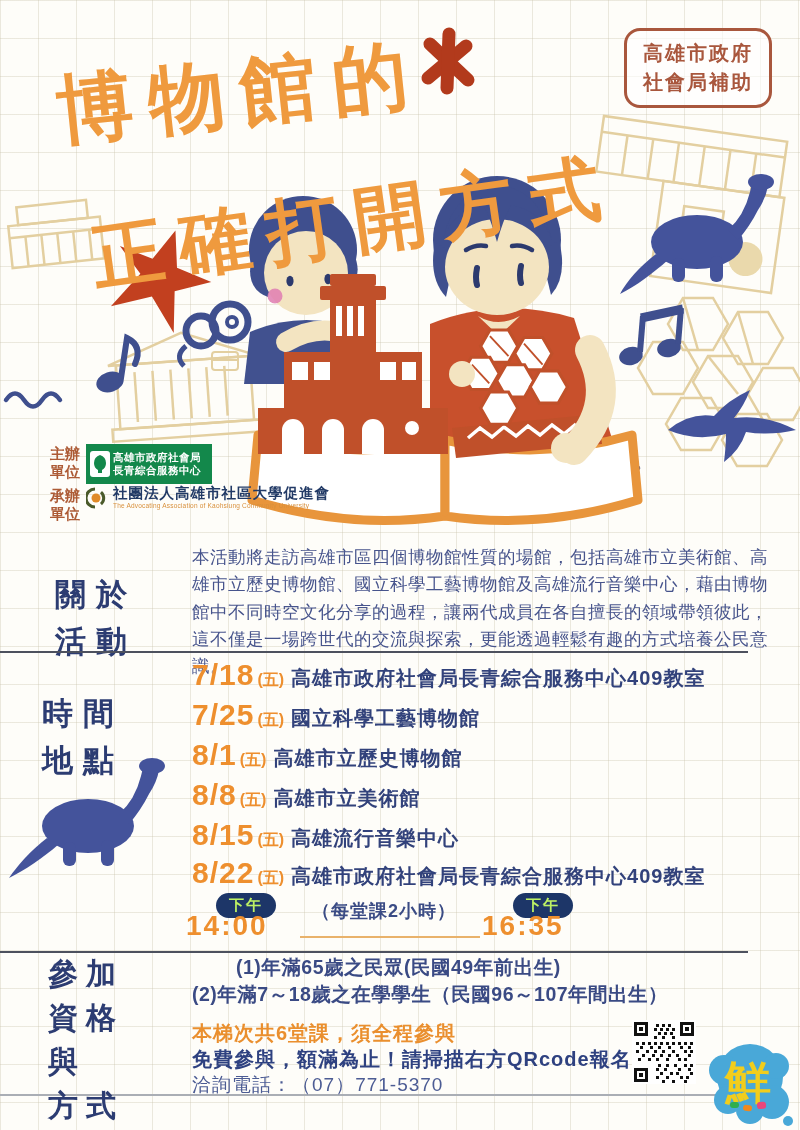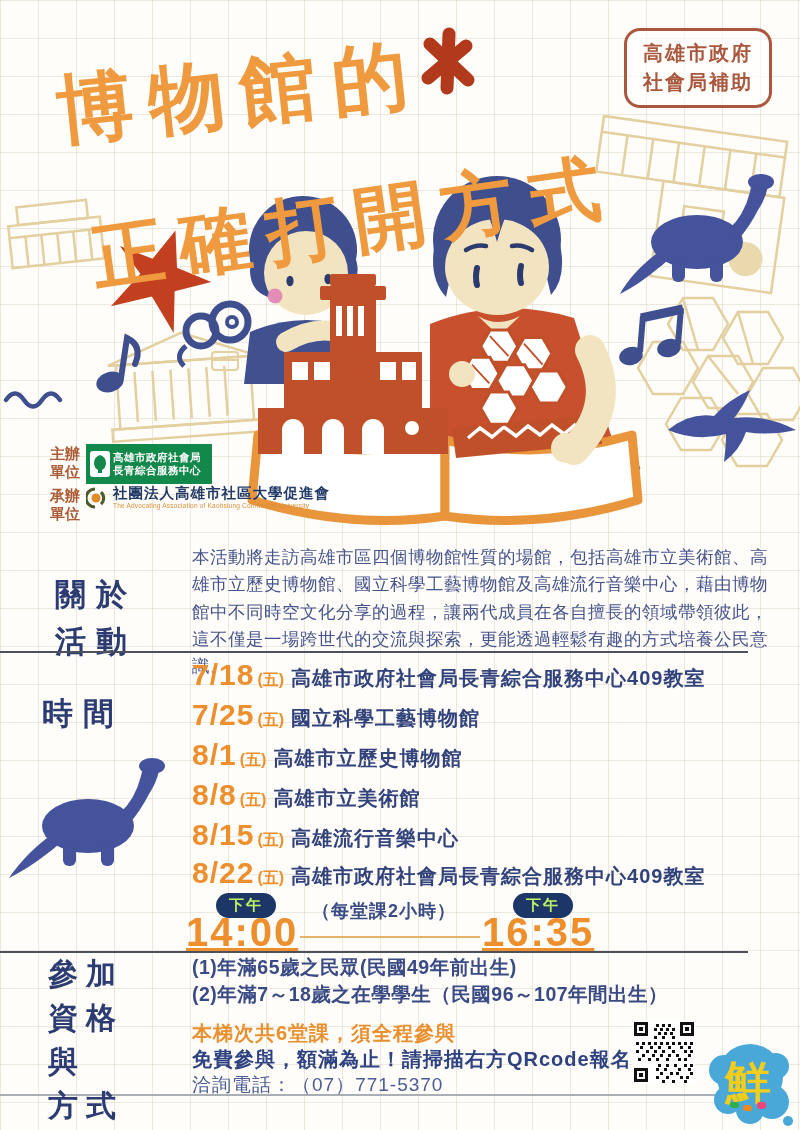--- a/index.html
+++ b/index.html
@@ -40,21 +40,21 @@
   .about-par{position:absolute;left:192px;top:544px;width:582px;color:#47548c;font-size:17.5px;
     line-height:1.56;letter-spacing:.5px;z-index:3;}
   .divider{position:absolute;left:0;height:1.5px;background:#4d515e;z-index:3;}
   
   .sched-row{position:absolute;left:192px;display:flex;align-items:baseline;white-space:nowrap;z-index:3;}
   .sched-date{color:#ee8f2e;font-size:30px;font-weight:800;letter-spacing:1px;}
   .sched-day{color:#ee8f2e;font-size:16px;font-weight:700;margin:0 7px 0 3px;}
   .sched-place{color:#32427b;font-size:20px;font-weight:700;letter-spacing:1px;text-align:center;}
   .time-badge{position:absolute;background:#1d3668;color:#bef264;font-size:15px;font-weight:700;
     padding:3px 13px;border-radius:13px;z-index:3;letter-spacing:2px;}
-  .time-big{position:absolute;color:#ee8f2e;font-size:40px;font-weight:800;letter-spacing:2px;z-index:3;text-decoration:underline;}
+  .time-big{position:absolute;color:#ee8f2e;font-size:28px;font-weight:800;letter-spacing:2px;z-index:3;}
   .time-note{position:absolute;left:312px;top:899px;color:#3b4c85;font-size:18px;font-weight:600;
     letter-spacing:1px;z-index:4;}
   .time-line{position:absolute;left:300px;top:936px;width:180px;height:2px;background:#e9b26b;z-index:2;}
   
   .elig-label{position:absolute;left:48px;top:952px;color:#2c3c72;font-weight:800;font-size:30px;
     letter-spacing:8px;line-height:44px;z-index:3;}
   .elig-rule{position:absolute;left:192px;color:#3a4a84;font-size:19.5px;font-weight:600;
     letter-spacing:.5px;z-index:3;white-space:nowrap;}
   .elig-note1{position:absolute;left:192px;top:1020px;color:#ea8f2e;font-size:20px;font-weight:800;letter-spacing:1px;z-index:3;}
   .elig-note2{position:absolute;left:192px;top:1046px;color:#2e4180;font-size:20px;font-weight:800;letter-spacing:1px;z-index:3;}
@@ -296,20 +296,21 @@
   <div class="sec-label" style="left:55px;top:541px;">
     <div>關於</div>
       <div>活動</div>
   </div>
   <div class="about-par">本活動將走訪高雄市區四個博物館性質的場館，包括高雄市立美術館、高雄市立歷史博物館、國立科學工藝博物館及高雄流行音樂中心，藉由博物館中不同時空文化分享的過程，讓兩代成員在各自擅長的領域帶領彼此，這不僅是一場跨世代的交流與探索，更能透過輕鬆有趣的方式培養公民意識。</div>
 
   <div class="divider" style="top:651px;width:748px;"></div>
 
   <div class="sec-label" style="left:42px;top:660px;">
     <div>時間</div>
+      <div>地點</div>
   </div>
 
   <div class="sched-row" style="top:658px;">
     <span class="sched-date">7/18</span>
     <span class="sched-day">(五)</span>
     <span class="sched-place">高雄市政府社會局長青綜合服務中心409教室</span>
   </div>
   <div class="sched-row" style="top:698px;">
     <span class="sched-date">7/25</span>
     <span class="sched-day">(五)</span>
@@ -355,21 +356,21 @@
   <div class="time-big" style="left:482px;top:910px;">16:35</div>
 
   <div class="divider" style="top:951px;width:748px;"></div>
 
   <div class="elig-label">
     <div>參加</div>
     <div>資格</div>
     <div>與</div>
     <div>方式</div>
   </div>
-  <div class="elig-rule" style="top:954px;">(1)年滿65歲之民眾(民國49年前出生)</div>
+  <div class="elig-rule" style="top:954px;margin-left:44px;">(1)年滿65歲之民眾(民國49年前出生)</div>
   <div class="elig-rule" style="top:981px;">(2)年滿7～18歲之在學學生（民國96～107年間出生）</div>
   <div class="elig-note1">本梯次共6堂課，須全程參與</div>
   <div class="elig-note2">免費參與，額滿為止！請掃描右方QRcode報名。</div>
   <div class="elig-phone">洽詢電話：（07）771-5370</div>
 
   <svg class="qr" width="64" height="64" viewBox="0 0 64 64">
     <rect x="0" y="0" width="64" height="64" fill="#fff"></rect>
     <g fill="#111">
       <rect x="2" y="2" width="14" height="14"></rect>
         <rect x="48" y="2" width="14" height="14"></rect>

